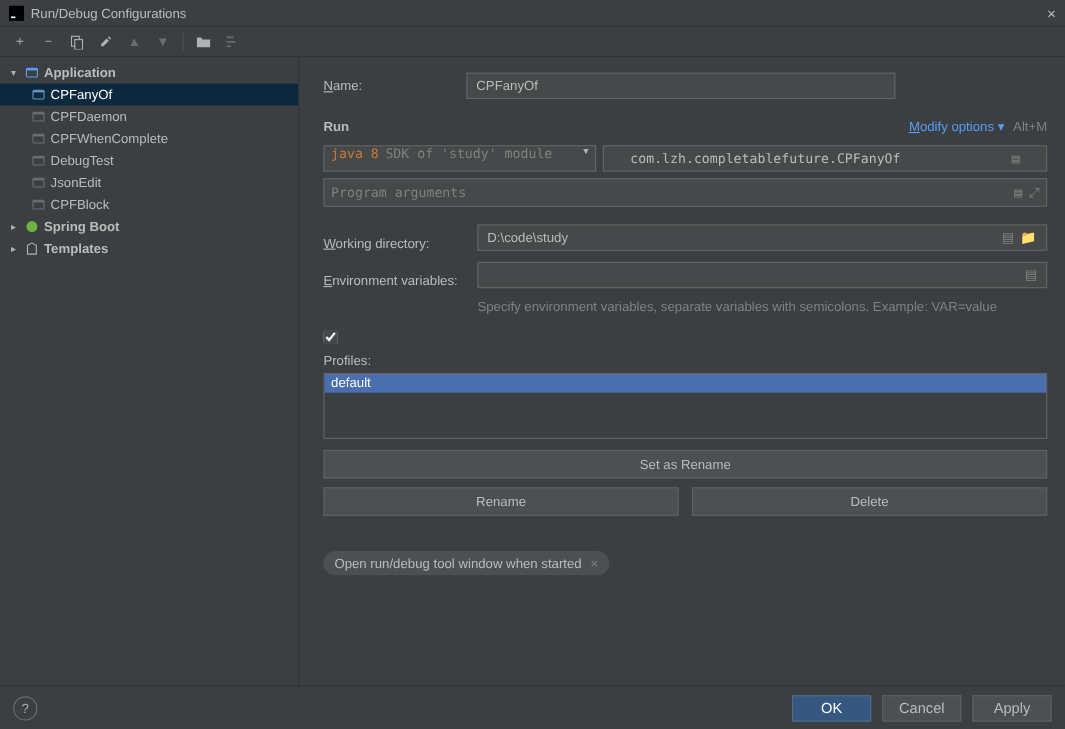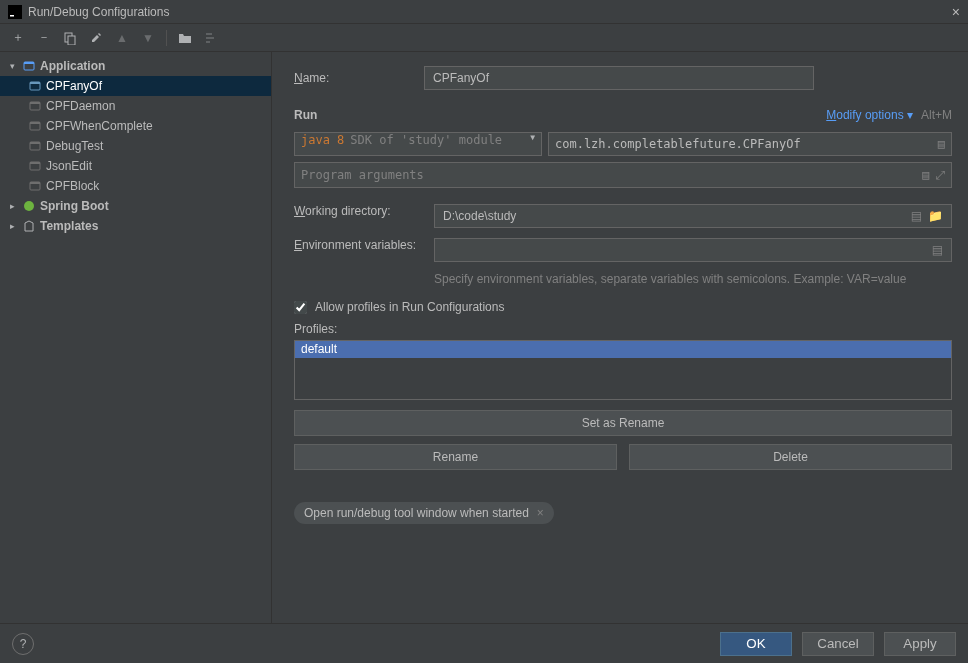--- a/index.html
+++ b/index.html
@@ -40,27 +40,27 @@
 .section-header .title { color: #bbbbbb; font-weight: bold; }
 .section-header .right { margin-left: auto; display: flex; align-items: center; gap: 8px; }
 .link { color: #589df6; cursor: pointer; }
 .shortcut { color: #808080; }
 
 .jre-row { display: flex; gap: 6px; margin-bottom: 6px; }
 .jre-combo { flex: 0 0 248px; height: 24px; background: #45494a; border: 1px solid #646464; display: flex; align-items: flex-start; padding: 0 6px; font-family: "Consolas", monospace; cursor: pointer; }
 .jre-combo .j8 { color: #cc7832; }
 .jre-combo .rest { color: #808080; margin-left: 6px; flex: 1; }
 .jre-combo .dd { color: #afb1b3; font-size: 8px; }
-.main-class { flex: 1; height: 24px; background: #45494a; border: 1px solid #646464; display: flex; align-items: center; padding: 0 6px; font-family: "Consolas", monospace; color: #bbbbbb; }
+.main-class { flex: 1; height: 24px; background: #45494a; border: 1px solid #646464; display: flex; align-items: center; padding: 0 24px; font-family: "Consolas", monospace; color: #bbbbbb; }
 .main-class .end-icon { margin-left: auto; color: #808080; }
 
 .prog-args { height: 26px; background: #45494a; border: 1px solid #646464; display: flex; align-items: center; padding: 0 6px; font-family: "Consolas", monospace; color: #808080; margin-bottom: 16px; }
 .prog-args .icons { margin-left: auto; display: flex; gap: 6px; color: #808080; }
 
-.field-row { display: flex; align-items: flex-start; margin-bottom: 10px; }
+.field-row { display: flex; align-items: flex-end; margin-bottom: 10px; }
 .field-row .lbl2 { width: 140px; }
 .field-row .input-wide { flex: 1; background: #45494a; border: 1px solid #646464; height: 24px; padding: 2px 8px; color: #bbbbbb; display: flex; align-items: center; }
 .field-row .end-icons { margin-left: auto; display: flex; gap: 6px; color: #808080; }
 
 .help-text { color: #808080; margin-left: 140px; margin-bottom: 14px; }
 
 .check-row { display: flex; align-items: center; gap: 8px; margin-bottom: 8px; }
 .check-row input { accent-color: #43494a; }
 
 .profiles-label { margin-bottom: 4px; }
@@ -264,21 +264,20 @@
       <div class="input-wide">
         <span class="end-icons">
             <span>▤</span>
           </span>
       </div>
     </div>
     <div class="help-text">Specify environment variables, separate variables with semicolons. Example: VAR=value</div>
 
     <label class="check-row">
       <input type="checkbox" checked="" style="">
-      <span>Allow profiles in Run Configurations</span>
     </label>
 
     <div class="profiles-label">Profiles:</div>
     <div class="profiles-box">
       <div class="prof-item">default</div>
     </div>
 
     <div class="btn-row">
       <div class="btn full">Set as Rename</div>
     </div>

